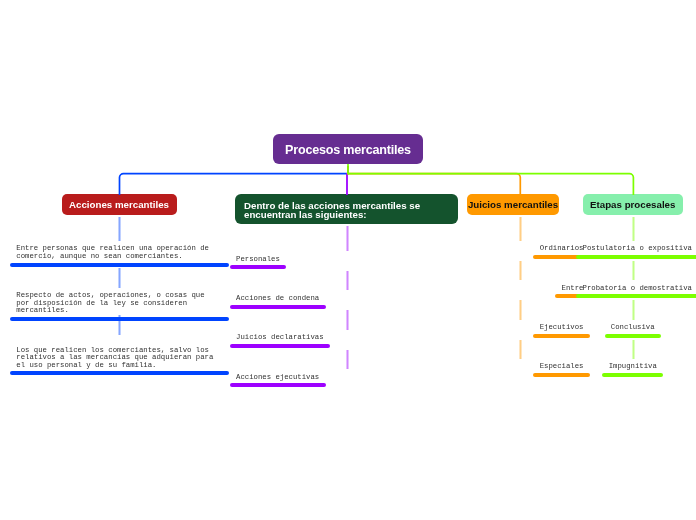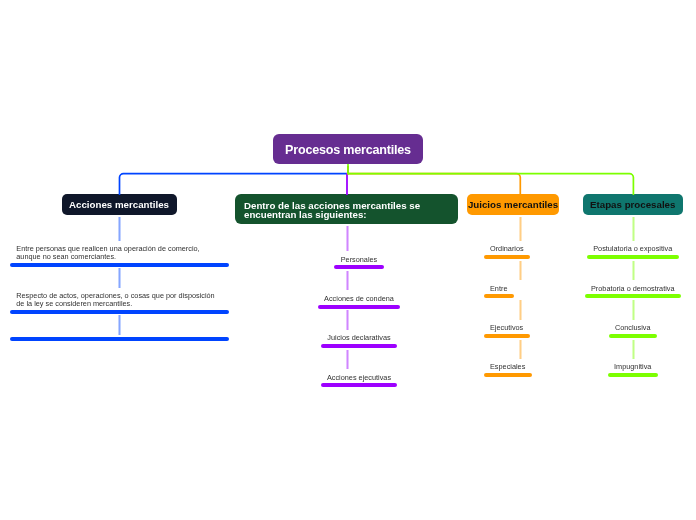--- a/index.html
+++ b/index.html
@@ -25,46 +25,46 @@
   #n-green .lbl{color:#111111;}
 
   #wires{position:absolute;left:0;top:0;}
   .stem{position:absolute;width:3px;}
 
   .col{position:absolute;}
   .item{position:relative;margin-bottom:23.6px;font-size:0;line-height:0;}
   .item:last-child{margin-bottom:0;}
   .item .inner{display:inline-block;vertical-align:top;}
   .item .txt{font-size:7.3px;line-height:7.55px;color:#313131;padding-top:2.1px;
-             transform:translateZ(0);white-space:nowrap;}
+             transform:translateZ(0);white-space:nowrap;font-family:Liberation Mono, monospace;}
   .item .bar{height:4px;border-radius:2px;margin:2.1px -6.3px 0;}
   #col-blue{left:10px;top:243.35px;width:218.5px;}
   #col-blue .inner{display:block;margin:0 6.3px;}
   #col-blue .txt{white-space:normal;width:201.5px;}
-  #col-magenta{left:248px;top:253.45px;width:222px;text-align:center;}
-  #col-orange{left:490px;top:243.3px;width:106.5px;text-align:left;}
+  #col-magenta{left:236px;top:253.45px;width:222px;text-align:left;}
+  #col-orange{left:477px;top:243.3px;width:106.5px;text-align:right;}
   #col-green{left:582.5px;top:243.3px;width:100.5px;text-align:center;}
 </style>
 </head>
 <body>
 
 <div id="map">
   <div class="node" id="root" style="background: rgb(102, 45, 145);">
     <span class="lbl">Procesos mercantiles</span>
   </div>
-  <div class="node" id="n-blue" style="background: #0f172a;">
+  <div class="node" id="n-blue" style="background: #b91c1c;">
     <span class="lbl">Acciones mercantiles</span>
   </div>
   <div class="node" id="n-magenta" style="background: #14532d;">
     <span class="lbl">Dentro de las acciones mercantiles se encuentran las siguientes:</span>
   </div>
   <div class="node" id="n-orange" style="background: rgb(255, 153, 0);">
     <span class="lbl">Juicios mercantiles</span>
   </div>
-  <div class="node" id="n-green" style="background: #0f766e;">
+  <div class="node" id="n-green" style="background: #86efac;">
     <span class="lbl">Etapas procesales</span>
   </div>
 
   <svg id="wires" width="696" height="520" viewBox="0 0 696 520">
     <path d="M348 166 L348 173.6 L123.5 173.6 A4 4 0 0 0 119.5 177.6 L119.5 195" stroke-width="1.7" fill="none" stroke="#0044FF"></path>
     <path d="M347 173 L347 195" stroke-width="1.8" fill="none" stroke="#9D00FF"></path>
     <path d="M348 166 L348 173.6 L516.3 173.6 A4 4 0 0 1 520.3 177.6 L520.3 195" stroke-width="1.7" fill="none" stroke="#FF9900"></path>
     <path d="M348 164 L348 173.6 L629.4 173.6 A4 4 0 0 1 633.4 177.6 L633.4 195" stroke-width="1.7" fill="none" stroke="#7CFF00"></path>
   </svg>
   <div class="col" id="col-blue">
@@ -75,20 +75,21 @@
         </div>
       </div>
       <div class="item">
         <div class="inner">
           <div class="txt">Respecto de actos, operaciones, o cosas que por disposición de la ley se consideren mercantiles.</div>
           <div class="bar" style="background: rgb(0, 68, 255);"></div>
         </div>
       </div>
       <div class="item">
         <div class="inner">
+          <div class="txt">Los que realicen los comerciantes, salvo los relativos a las mercancías que adquieran para el uso personal y de su familia.</div>
           <div class="bar" style="background: rgb(0, 68, 255);"></div>
         </div>
       </div>
     </div>
   <div class="col" id="col-magenta">
       <div class="item"><div class="inner"><div class="txt">Personales</div><div class="bar" style="background: rgb(157, 0, 255);"></div></div></div>
       <div class="item"><div class="inner"><div class="txt">Acciones de condena</div><div class="bar" style="background: rgb(157, 0, 255);"></div></div></div>
       <div class="item"><div class="inner"><div class="txt">Juicios declarativas</div><div class="bar" style="background: rgb(157, 0, 255);"></div></div></div>
       <div class="item"><div class="inner"><div class="txt">Acciones ejecutivas</div><div class="bar" style="background: rgb(157, 0, 255);"></div></div></div>
     </div>

